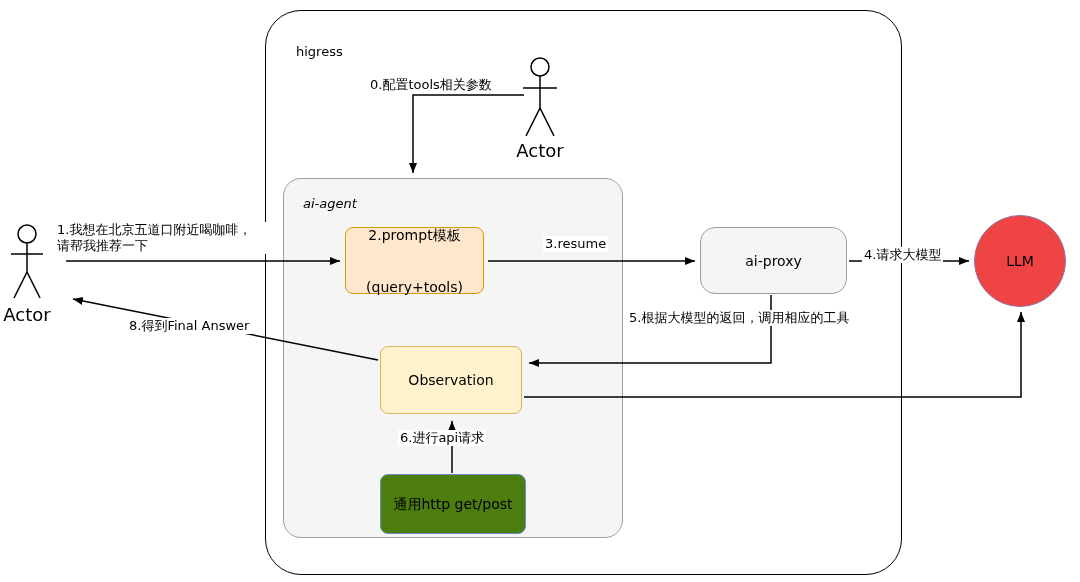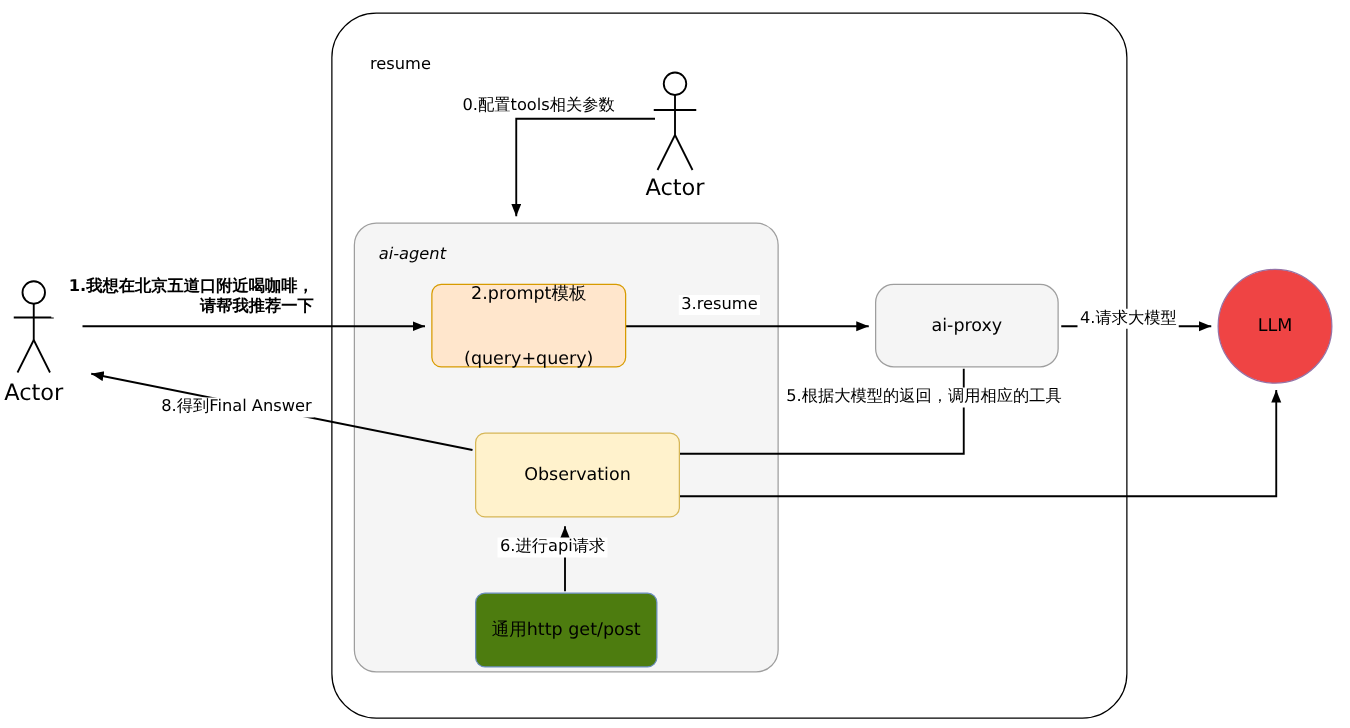--- a/index.html
+++ b/index.html
@@ -6,32 +6,32 @@
   * { margin:0; padding:0; box-sizing:border-box; }
   html,body { background:#ffffff; font-family:"DejaVu Sans","Liberation Sans",sans-serif; color:#000; }
   .canvas { position:relative; width:1080px; height:582px; background:#ffffff; overflow:hidden; }
 
   .container-box { position:absolute; border:1px solid #000; border-radius:36px; background:transparent; }
   .outer { left:265px; top:10px; width:637px; height:565px; }
   .inner { left:283px; top:178px; width:340px; height:360px; background:#f5f5f5; border:1px solid #9e9e9e; border-radius:18px; }
 
   .node { position:absolute; display:flex; flex-direction:column; align-items:center; justify-content:center;
           text-align:center; font-size:14px; line-height:20px; border:1px solid; border-radius:8px; }
-  .node-prompt      { left:345px; top:227px; width:156px; height:67px; background:#ffe6cc; border-color:#d79b00;gap:32px; }
+  .node-prompt      { left:345px; top:227px; width:139px; height:67px; background:#ffe6cc; border-color:#d79b00;gap:32px; }
   .node-ai-proxy    { left:700px; top:227px; width:147px; height:67px; background:#f5f5f5; border-color:#9e9e9e;border-radius:15px; }
-  .node-observation { left:380px; top:346px; width:164px; height:68px; background:#fff2cc; border-color:#d6b656; }
+  .node-observation { left:380px; top:346px; width:142px; height:68px; background:#fff2cc; border-color:#d6b656; }
   .node-http        { left:380px; top:474px; width:146px; height:60px; background:#4d7c0f; border-color:#6c8ebf; }
   .node-llm         { left:974px; top:215px; width:92px; height:92px; background:#ef4444; border-color:#9673a6; border-radius:50%; }
 
   .label { position:absolute; font-size:13px; white-space:nowrap; }
   .edge-label { background:#ffffff; padding:0 2px; line-height:16px; }
   .lbl-higress  { left:296px; top:44px; }
   .lbl-ai-agent { left:303px; top:196px;font-style:italic; }
   .lbl-e0 { left:368px; top:77px; }
-  .lbl-e1 { left:41px;  top:222px; width:212px; text-align:right; line-height:20px;font-weight:bold; }
+  .lbl-e1 { left:55px;  top:222px; width:212px; text-align:left; line-height:20px; }
   .lbl-e1 span { display:block; }
   .lbl-e3 { left:543px; top:236px; }
   .lbl-e4 { left:862px; top:247px; }
   .lbl-e5 { left:627px; top:310px; }
   .lbl-e6 { left:398px; top:430px; }
   .lbl-e7 { left:627px; top:378px; }
   .lbl-e8 { left:127px; top:318px; }
 
   .actor { position:absolute; }
   .actor-top  { left:515px; top:56px;  width:50px; height:86px; }
@@ -44,21 +44,21 @@
   .edge { stroke:#000; stroke-width:1.5; fill:none; }
   .figure { stroke:#000; stroke-width:1.5; fill:none; }
 </style>
 </head>
 <body>
 
 <div class="canvas">
 
   <div class="container-box outer"></div>
   <div class="container-box inner"></div>
-  <div class="label lbl-higress">resume</div>
+  <div class="label lbl-higress">higress</div>
   <div class="label lbl-ai-agent">ai-agent</div>
 
   <svg class="arrows">
     <defs>
       <marker id="ah" markerWidth="12" markerHeight="12" refX="10" refY="4" orient="auto" markerUnits="userSpaceOnUse">
         <path d="M0,0 L10,4 L0,8 Z" fill="#000"></path>
       </marker>
     </defs>
     <polyline class="edge" points="524,95 413,95 413,173" marker-end="url(#ah)"></polyline>
     <line class="edge" x1="66" y1="261" x2="340" y2="261" marker-end="url(#ah)"></line>
@@ -83,21 +83,21 @@
     <circle class="figure" cx="25" cy="10" r="9" fill="#ffffff"></circle>
     <line class="figure" x1="25" y1="19" x2="25" y2="48"></line>
     <line class="figure" x1="9" y1="30" x2="41" y2="30"></line>
     <line class="figure" x1="25" y1="48" x2="12" y2="74"></line>
     <line class="figure" x1="25" y1="48" x2="38" y2="74"></line>
   </svg>
   <div class="actor-label actor-left-label">Actor</div>
 
   <div class="node node-prompt">
     <span>2.prompt模板</span>
-    <span>(query+query)</span>
+    <span>(query+tools)</span>
   </div>
   <div class="node node-ai-proxy">
     <span>ai-proxy</span>
   </div>
   <div class="node node-llm">
     <span>LLM</span>
   </div>
   <div class="node node-observation">
     <span>Observation</span>
   </div>

